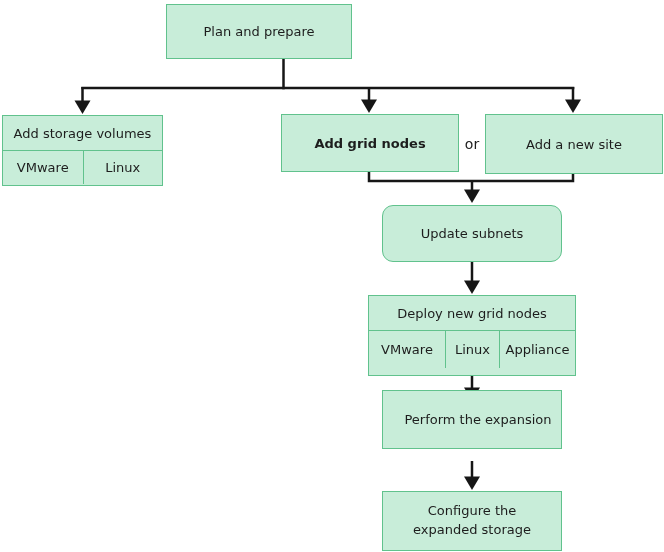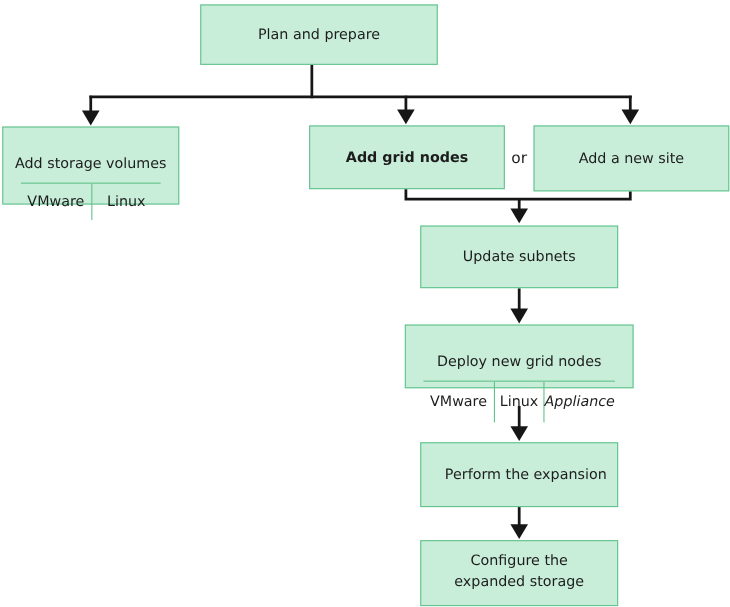--- a/index.html
+++ b/index.html
@@ -39,21 +39,21 @@
     border: 1.5px solid #61c28d;
     color: #1d1d1d;
     font-size: 13px;
     display: flex;
     align-items: center;
     justify-content: center;
     text-align: center;
   }
   .node.group {
     display: block;
-    padding: 16px;
+    padding: 0;
   }
   .group-header {
     box-sizing: border-box;
     display: flex;
     align-items: center;
     justify-content: center;
     white-space: nowrap;
   }
   .group-row {
     box-sizing: border-box;
@@ -111,21 +111,21 @@
     <line x1="472" y1="262" x2="472" y2="283"></line>
     <polygon points="464,280.5 480,280.5 472,294"></polygon>
 
     <line x1="472" y1="369" x2="472" y2="390"></line>
     <polygon points="464,387.5 480,387.5 472,401"></polygon>
 
     <line x1="472" y1="461" x2="472" y2="479"></line>
     <polygon points="464,476.5 480,476.5 472,490"></polygon>
   </svg>
 
-  <div class="node" style="left:166px; top:4px; width:216px; height:55px;margin-left:16px;">
+  <div class="node" style="left:166px; top:4px; width:186px; height:55px;">
     <span>Plan and prepare</span>
   </div>
 
   <div class="node group" style="left:2px; top:115px; width:161px; height:71px;">
     <div class="group-header" style="height:34px;">Add storage volumes</div>
     <div class="group-row" style="height:34px;">
       <div class="cell" style="width:50%; height:100%;">VMware</div>
       <div class="cell" style="width:50%; height:100%;">Linux</div>
     </div>
   </div>
@@ -133,34 +133,34 @@
   <div class="node" style="left:281px; top:114px; width:178px; height:58px;font-weight:bold;">
     <span>Add grid nodes</span>
   </div>
 
   <div class="or-label" style="left:458px; top:133px; width:28px; height:22px;">or</div>
 
   <div class="node" style="left:485px; top:114px; width:178px; height:60px;">
     <span>Add a new site</span>
   </div>
 
-  <div class="node" style="left:382px; top:205px; width:180px; height:57px;">
+  <div class="node" style="left:382px; top:205px; width:180px; height:57px;border-radius:11px;">
     <span>Update subnets</span>
   </div>
 
-  <div class="node group" style="left:368px; top:295px; width:208px; height:58px;">
+  <div class="node group" style="left:368px; top:295px; width:208px; height:81px;">
     <div class="group-header" style="height:34px;">Deploy new grid nodes</div>
     <div class="group-row" style="height:38px;">
       <div class="cell" style="width:76px; height:100%;">VMware</div>
       <div class="cell" style="width:54px; height:100%;">Linux</div>
-      <div class="cell" style="flex:1; height:100%;font-style:italic;">Appliance</div>
+      <div class="cell" style="flex:1; height:100%;">Appliance</div>
     </div>
   </div>
 
-  <div class="node" style="left:382px; top:402px; width:180px; height:59px;padding-left:12px;">
+  <div class="node" style="left:382px; top:390px; width:180px; height:59px;padding-left:12px;">
     <span>Perform the expansion</span>
   </div>
 
   <div class="node" style="left:382px; top:491px; width:180px; height:60px;">
     <div class="label-lines">
       <span>Configure the</span>
       <span>expanded storage</span>
     </div>
   </div>
 

